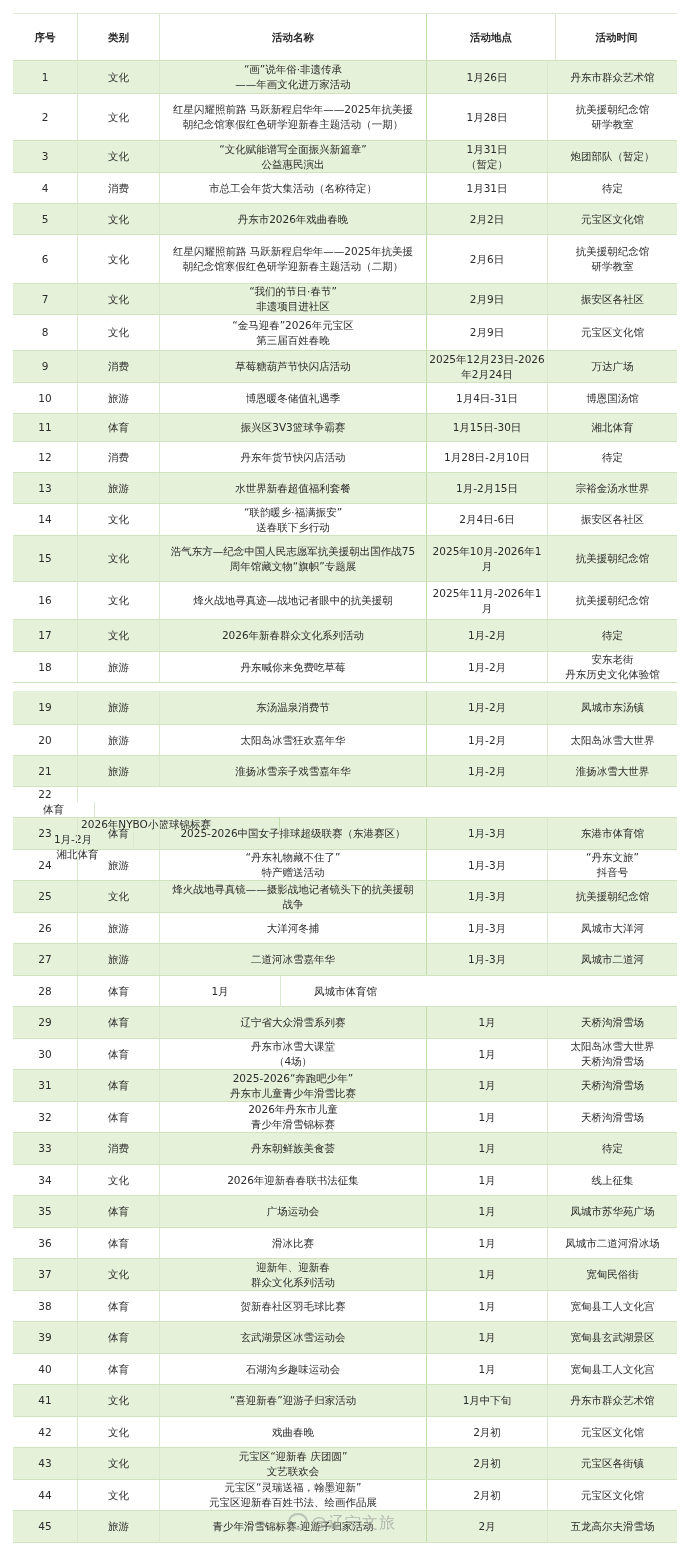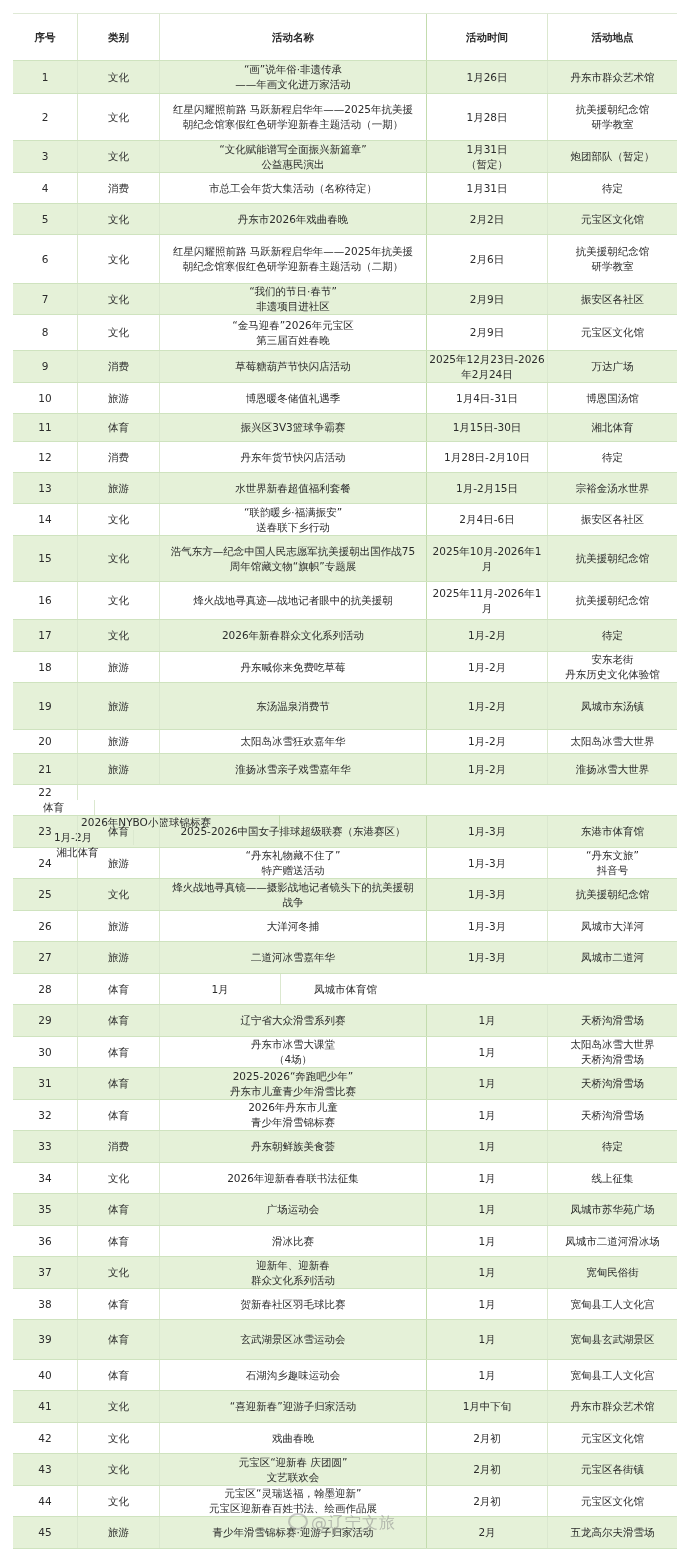--- a/index.html
+++ b/index.html
@@ -25,22 +25,22 @@
                border-radius: 50%; vertical-align: -2px; margin-right: 3px; }
 </style>
 </head>
 <body>
 
 <div class="table">
   <div class="row header">
     <div class="cell c-no">序号</div>
     <div class="cell c-type">类别</div>
     <div class="cell c-name">活动名称</div>
+    <div class="cell c-loc">活动地点</div>
     <div class="cell c-time">活动时间</div>
-    <div class="cell c-loc">活动地点</div>
   </div>
   <div id="rows">
       <div class="row alt" style="height: 33px;">
         <div class="cell c-no">1</div>
         <div class="cell c-type">文化</div>
         <div class="cell c-name">“画”说年俗·非遗传承
 ——年画文化进万家活动</div>
         <div class="cell c-time">1月26日</div>
         <div class="cell c-loc">丹东市群众艺术馆</div>
       </div>
@@ -169,28 +169,28 @@
         <div class="cell c-loc">待定</div>
       </div>
       <div class="row" style="height: 31px;">
         <div class="cell c-no">18</div>
         <div class="cell c-type">旅游</div>
         <div class="cell c-name">丹东喊你来免费吃草莓</div>
         <div class="cell c-time">1月-2月</div>
         <div class="cell c-loc">安东老街
 丹东历史文化体验馆</div>
       </div>
-      <div class="row alt" style="height: 47px;">
+      <div class="row alt" style="height: 34px; margin-top: 8px;">
         <div class="cell c-no">19</div>
         <div class="cell c-type">旅游</div>
         <div class="cell c-name">东汤温泉消费节</div>
         <div class="cell c-time">1月-2月</div>
         <div class="cell c-loc">凤城市东汤镇</div>
       </div>
-      <div class="row" style="height: 24px;">
+      <div class="row" style="height: 31px;">
         <div class="cell c-no">20</div>
         <div class="cell c-type">旅游</div>
         <div class="cell c-name">太阳岛冰雪狂欢嘉年华</div>
         <div class="cell c-time">1月-2月</div>
         <div class="cell c-loc">太阳岛冰雪大世界</div>
       </div>
       <div class="row alt" style="height: 31px;">
         <div class="cell c-no">21</div>
         <div class="cell c-type">旅游</div>
         <div class="cell c-name">淮扬冰雪亲子戏雪嘉年华</div>
@@ -316,21 +316,21 @@
         <div class="cell c-time">1月</div>
         <div class="cell c-loc">宽甸民俗街</div>
       </div>
       <div class="row" style="height: 31px;">
         <div class="cell c-no">38</div>
         <div class="cell c-type">体育</div>
         <div class="cell c-name">贺新春社区羽毛球比赛</div>
         <div class="cell c-time">1月</div>
         <div class="cell c-loc">宽甸县工人文化宫</div>
       </div>
-      <div class="row alt" style="height: 40px;">
+      <div class="row alt" style="height: 32px;">
         <div class="cell c-no">39</div>
         <div class="cell c-type">体育</div>
         <div class="cell c-name">玄武湖景区冰雪运动会</div>
         <div class="cell c-time">1月</div>
         <div class="cell c-loc">宽甸县玄武湖景区</div>
       </div>
       <div class="row" style="height: 31px;">
         <div class="cell c-no">40</div>
         <div class="cell c-type">体育</div>
         <div class="cell c-name">石湖沟乡趣味运动会</div>

